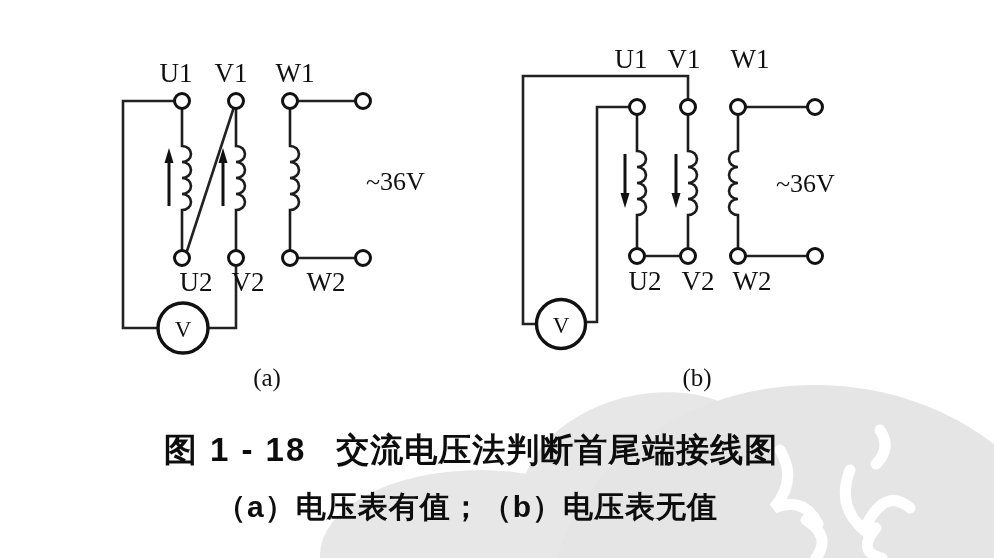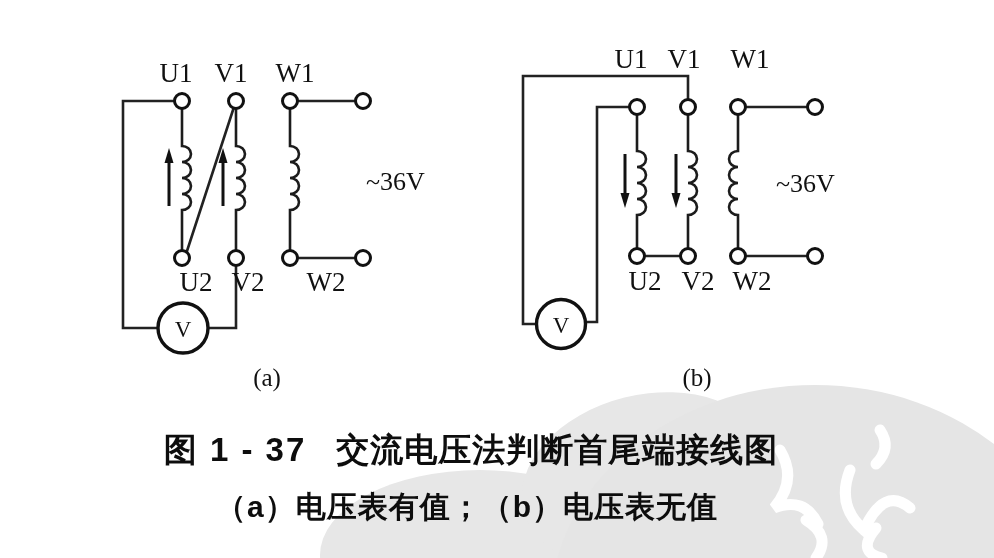--- a/index.html
+++ b/index.html
@@ -123,17 +123,17 @@
       <text class="lbl" x="750" y="68" text-anchor="middle">W1</text>
       <text class="lbl" x="645" y="290" text-anchor="middle">U2</text>
       <text class="lbl" x="698" y="290" text-anchor="middle">V2</text>
       <text class="lbl" x="752" y="290" text-anchor="middle">W2</text>
       <text class="volt" x="776" y="192">~36V</text>
       <text class="sub" x="697" y="386" text-anchor="middle">(b)</text>
     </g>
   </svg>
 
   <div id="cap1" class="cap">
-    <span class="num">图 1 - 37</span><span>交流电压法判断首尾端接线图</span>
+    <span class="num">图 1 - 18</span><span>交流电压法判断首尾端接线图</span>
   </div>
   <div id="cap2" class="cap">（a）电压表有值；（b）电压表无值</div>
 
 </div>
 
 </body></html>

